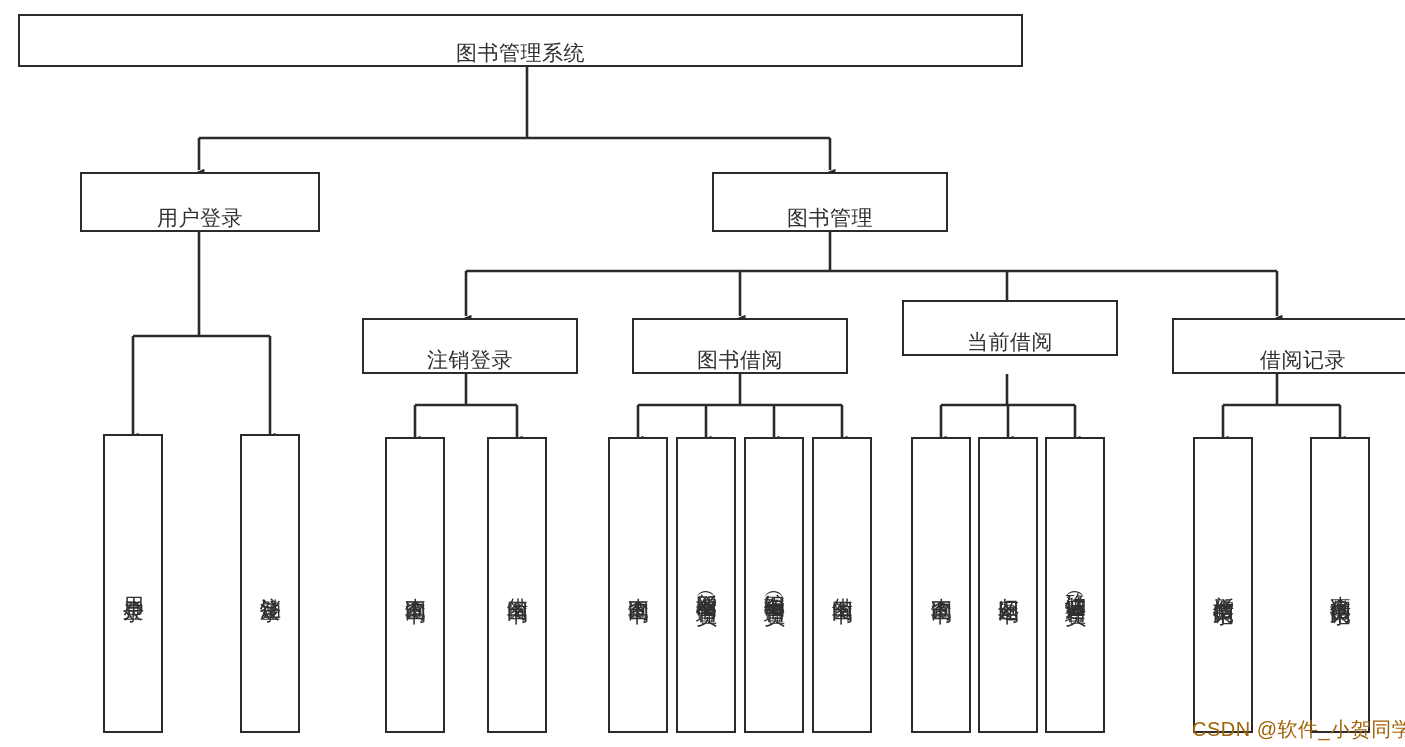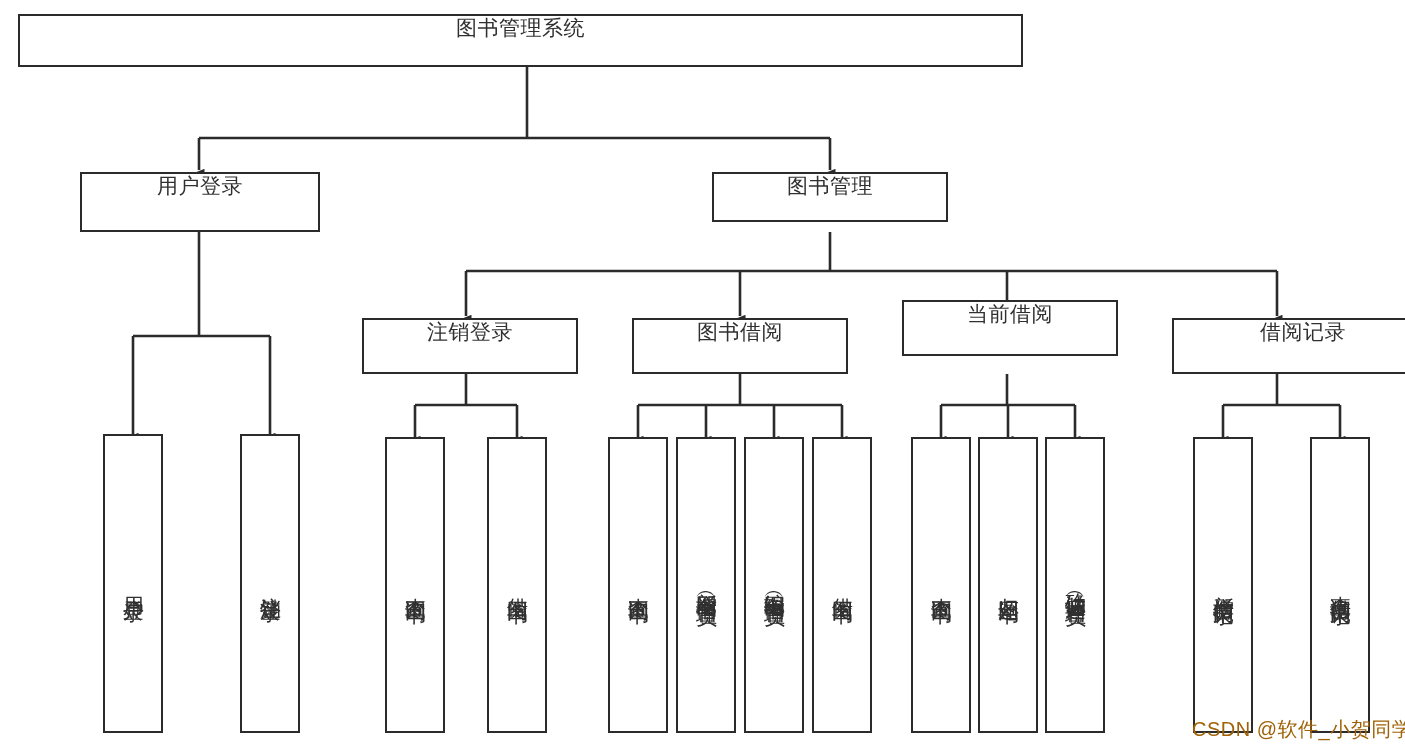--- a/index.html
+++ b/index.html
@@ -24,21 +24,21 @@
     width: 1405px;
     height: 747px;
     pointer-events: none;
   }
   .node {
     position: absolute;
     box-sizing: border-box;
     border: 2.5px solid #2b2b2b;
     background: #ffffff;
     display: flex;
-    align-items: flex-start;
+    align-items: flex-end;
     justify-content: center;
     color: #2e2e2e;
   }
   .node-label {
     font-size: 21px;
     line-height: 1.15;
     letter-spacing: 0.5px;
     white-space: nowrap;
     color: #303030;
   }
@@ -121,21 +121,21 @@
     </g>
   </svg>
 
   <div class="node" style="left:18px; top:14px; width:1005px; height:53px;">
     <span class="node-label">图书管理系统</span>
   </div>
 
   <div class="node" style="left:80px; top:172px; width:240px; height:60px;">
     <span class="node-label">用户登录</span>
   </div>
-  <div class="node" style="left:712px; top:172px; width:236px; height:50px;">
+  <div class="node" style="left:712px; top:172px; width:236px; height:60px;">
     <span class="node-label">图书管理</span>
   </div>
 
   <div class="node" style="left:362px; top:318px; width:216px; height:56px;">
     <span class="node-label">注销登录</span>
   </div>
   <div class="node" style="left:632px; top:318px; width:216px; height:56px;">
     <span class="node-label">图书借阅</span>
   </div>
   <div class="node" style="left:902px; top:300px; width:216px; height:56px;">

